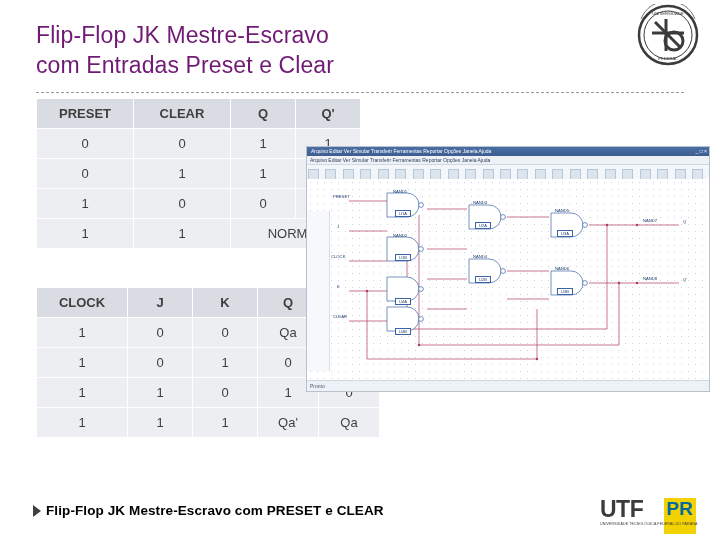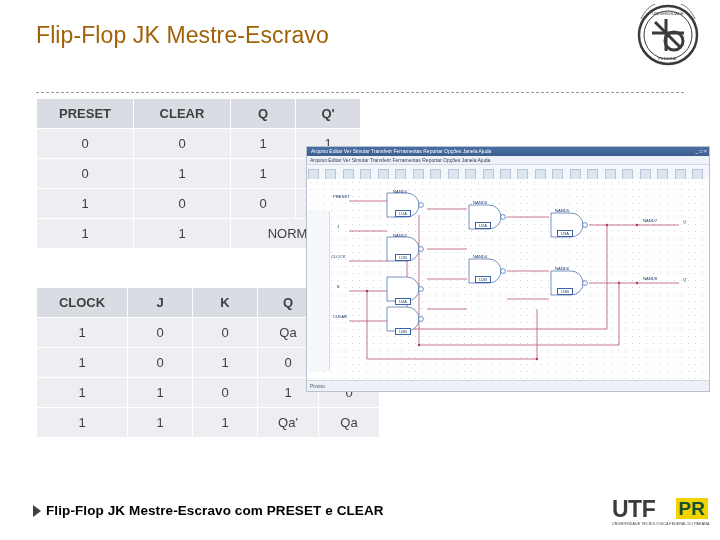--- a/index.html
+++ b/index.html
@@ -22,21 +22,21 @@
   }
 
   
   .title {
     position: absolute;
     left: 36px;
     top: 20px;
     width: 560px;
     font-size: 23px;
     line-height: 30px;
-    color: #a16207;
+    color: #701a75;
     font-weight: normal;
     letter-spacing: 0.1px;
   }
   .title-line { display: block; }
 
   .logo-box {
     position: absolute;
     right: 10px;
     top: 4px;
     width: 84px;
@@ -241,61 +241,62 @@
   .footer-bar-left {
     position: absolute;
     left: 0;
     top: 500px;
     width: 30px;
     height: 20px;
     background: #ffffff;
   }
   .utfpr {
     position: absolute;
-    right: 12px;
+    right: 24px;
     top: 498px;
     width: 96px;
     height: 34px;
   }
   .utfpr .utf {
     position: absolute;
     left: 0; top: 0;
     font-size: 23px;
     font-weight: bold;
     color: #3b3b3b;
     letter-spacing: -0.5px;
     line-height: 23px;
   }
   .utfpr .pr {
     position: absolute;
     right: 0; top: 0;
     background: #f2d200;
-    color: #14532d;
+    color: #0369a1;
     font-size: 19px;
     font-weight: bold;
-    padding: 1px 3px 0 3px;
+    padding: 1px 3px 15px 3px;
     line-height: 20px;
   }
   .utfpr .sub {
     position: absolute;
     left: 0;
     top: 24px;
     font-size: 3.6px;
     color: #3b3b3b;
     letter-spacing: 0.1px;
     white-space: nowrap;
   }
 </style>
 </head>
 <body>
 
 <div class="slide">
 
   <div class="title">
     <span class="title-line">Flip-Flop JK Mestre-Escravo</span>
+    <span class="title-line">com Entradas Preset e Clear</span>
   </div>
 
   <div class="logo-box">
     <svg width="84" height="66" viewBox="0 0 84 66">
       <g transform="translate(42,31)">
         <circle cx="0" cy="0" r="29" fill="none" stroke="#3b3b3b" stroke-width="2.5"></circle>
         <circle cx="0" cy="0" r="24" fill="none" stroke="#3b3b3b" stroke-width="1"></circle>
         <path d="M -16 -2 L 16 -2 M -2 -16 L -2 16" stroke="#3b3b3b" stroke-width="3" fill="none"></path>
         <path d="M -13 -13 L 13 13" stroke="#3b3b3b" stroke-width="3"></path>
         <circle cx="6" cy="6" r="9" fill="none" stroke="#3b3b3b" stroke-width="3"></circle>

